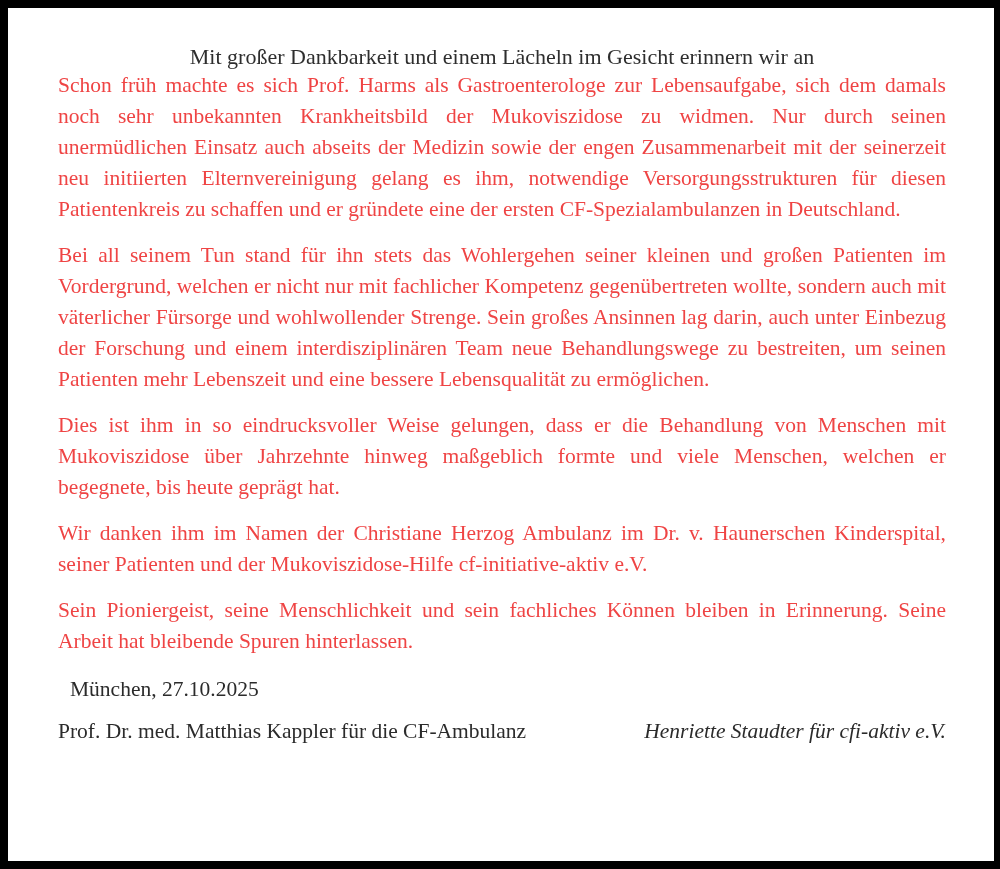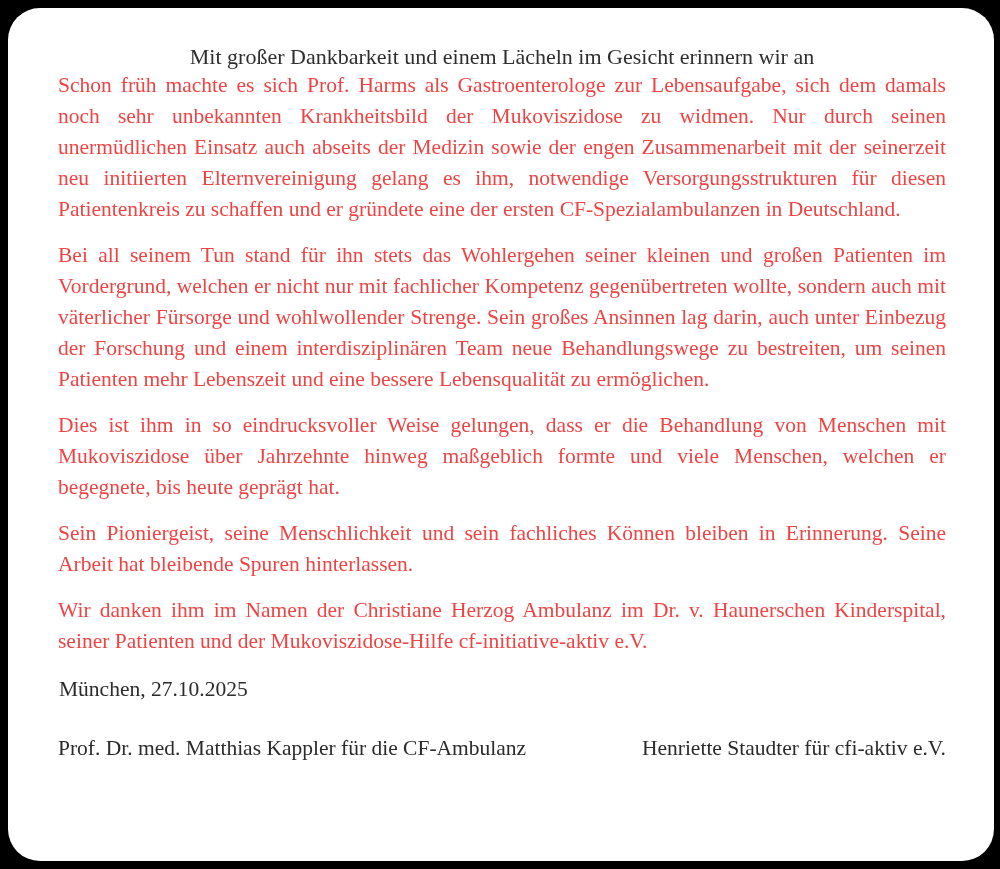--- a/index.html
+++ b/index.html
@@ -17,21 +17,20 @@
   }
   .sheet {
     width: 100%;
     height: 100%;
     box-sizing: border-box;
     background: #ffffff;
     padding: 36px 48px 0 50px;
     overflow: hidden;
     font-family: "Liberation Serif", "DejaVu Serif", serif;
     color: #2b2b2b;
-    border-radius: 32px;
   }
   .intro-line {
     text-align: center;
     font-size: 22px;
     line-height: 26px;
     color: #2e2e2e;
     margin: 0;
   }
   .obit-title {
     text-align: center;
@@ -46,51 +45,51 @@
   .body-par {
     font-size: 21.5px;
     line-height: 31px;
     text-align: justify;
     margin: 0 0 15px 0;
     color: #ef4444;
   }
   .dateline {
     font-size: 21.5px;
     line-height: 31px;
-    margin: 17px 0 0 1px;
+    margin: 17px 0 0 12px;
   }
   .signatures {
     display: flex;
     justify-content: space-between;
     align-items: baseline;
-    margin-top: 28px;
+    margin-top: 11px;
     font-size: 21.5px;
     line-height: 31px;
   }
   .sig-left { text-align: left; }
-  .sig-right { text-align: right; }
+  .sig-right { text-align: right; font-style: italic; }
 </style>
 </head>
 <body>
 
 <div class="frame">
   <div class="sheet">
 
     <p class="intro-line">Mit großer Dankbarkeit und einem Lächeln im Gesicht erinnern wir an</p>
 
 
     <p class="body-par">Schon früh machte es sich Prof. Harms als Gastroenterologe zur Lebensaufgabe, sich dem damals noch sehr unbekannten Krankheitsbild der Mukoviszidose zu widmen. Nur durch seinen unermüdlichen Einsatz auch abseits der Medizin sowie der engen Zusammenarbeit mit der seinerzeit neu initiierten Elternvereinigung gelang es ihm, notwendige Versorgungsstrukturen für diesen Patientenkreis zu schaffen und er gründete eine der ersten CF-Spezialambulanzen in Deutschland.</p>
 
     <p class="body-par">Bei all seinem Tun stand für ihn stets das Wohlergehen seiner kleinen und großen Patienten im Vordergrund, welchen er nicht nur mit fachlicher Kompetenz gegenübertreten wollte, sondern auch mit väterlicher Fürsorge und wohlwollender Strenge. Sein großes Ansinnen lag darin, auch unter Einbezug der Forschung und einem interdisziplinären Team neue Behandlungswege zu bestreiten, um seinen Patienten mehr Lebenszeit und eine bessere Lebensqualität zu ermöglichen.</p>
 
     <p class="body-par">Dies ist ihm in so eindrucksvoller Weise gelungen, dass er die Behandlung von Menschen mit Mukoviszidose über Jahrzehnte hinweg maßgeblich formte und viele Menschen, welchen er begegnete, bis heute geprägt hat.</p>
 
+    <p class="body-par">Wir danken ihm im Namen der Christiane Herzog Ambulanz im Dr. v. Haunerschen Kinderspital, seiner Patienten und der Mukoviszidose-Hilfe cf-initiative-aktiv e.V.</p>
+
     <p class="body-par">Sein Pioniergeist, seine Menschlichkeit und sein fachliches Können bleiben in Erinnerung. Seine Arbeit hat bleibende Spuren hinterlassen.</p>
-
-    <p class="body-par">Wir danken ihm im Namen der Christiane Herzog Ambulanz im Dr. v. Haunerschen Kinderspital, seiner Patienten und der Mukoviszidose-Hilfe cf-initiative-aktiv e.V.</p>
 
     <p class="dateline">München, 27.10.2025</p>
 
     <div class="signatures">
       <span class="sig-left">Prof. Dr. med. Matthias Kappler für die CF-Ambulanz</span>
       <span class="sig-right">Henriette Staudter für cfi-aktiv e.V.</span>
     </div>
 
   </div>
 </div>

